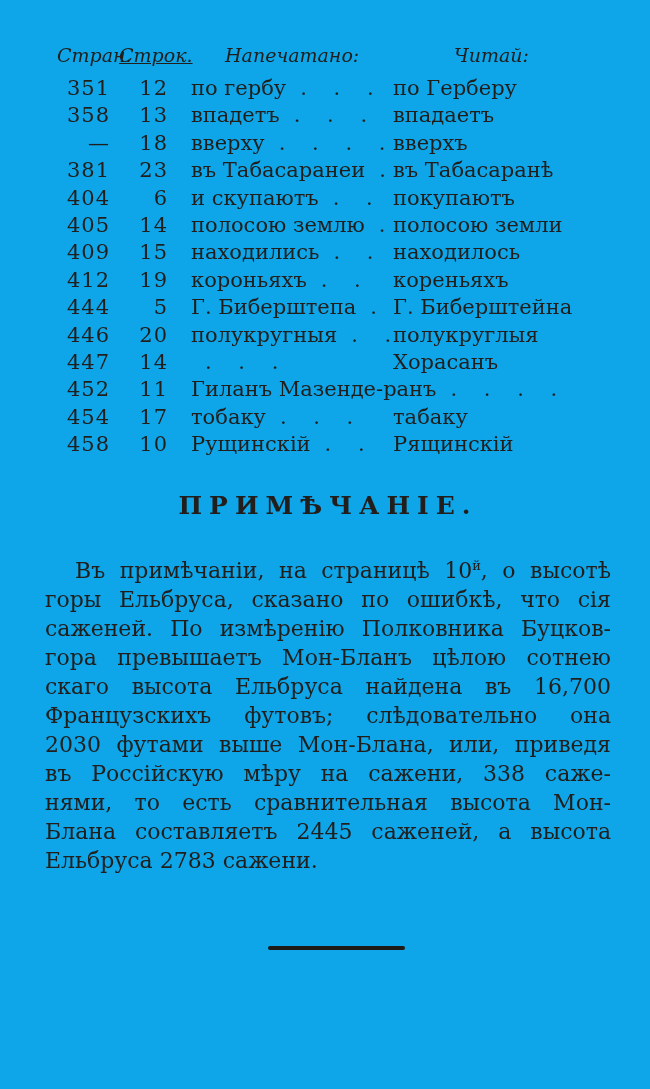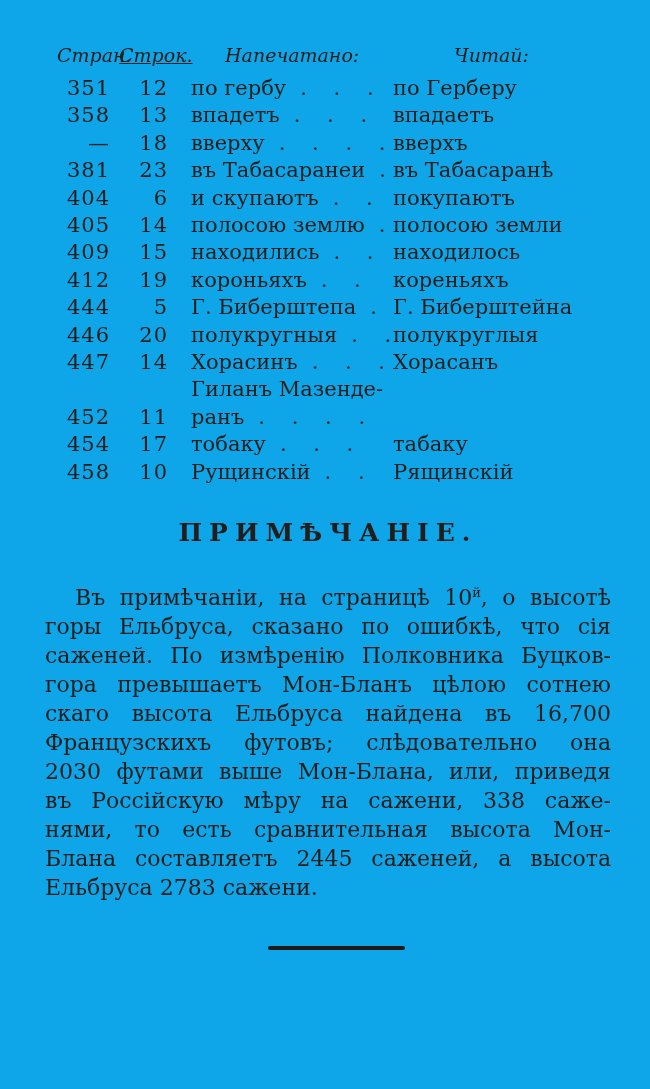--- a/index.html
+++ b/index.html
@@ -38,21 +38,21 @@
     font-size:21px;
     line-height:27.4px;
     white-space:nowrap;
     align-items:flex-end;
   }
   .c-page{width:65px;text-align:right;letter-spacing:1px;}
   .c-line{width:58px;text-align:right;letter-spacing:1px;}
   .c-printed{width:200px;margin-left:23px;display:flex;}
   .c-read{flex:1;margin-left:2px;}
   .dots{letter-spacing:10px;margin-left:14px;color:#211e1b;}
-  .colstack{display:flex;flex-direction:column;}
+  .colstack{display:flex;flex-direction:row;}
   .c-printed.colwrap{display:block;}
   
   .note-title{
     text-align:center;
     font-weight:bold;
     font-size:25px;
     letter-spacing:7px;
     margin-top:32px;
     margin-bottom:36px;
   }
@@ -185,21 +185,20 @@
           <span>полукругныя</span>
           <span class="dots">. .</span>
         </span>
       <span class="c-read">полукруглыя</span>
     </div>
 
     <div class="erow">
       <span class="c-page">447</span>
       <span class="c-line">14</span>
       <span class="c-printed">
-          <span>Хорасинъ</span>
           <span class="dots">. . .</span>
         </span>
       <span class="c-read">Хорасанъ</span>
     </div>
 
     <div class="erow">
       <span class="c-page">452</span>
       <span class="c-line">11</span>
       <span class="c-printed colwrap">
         <span class="colstack">

